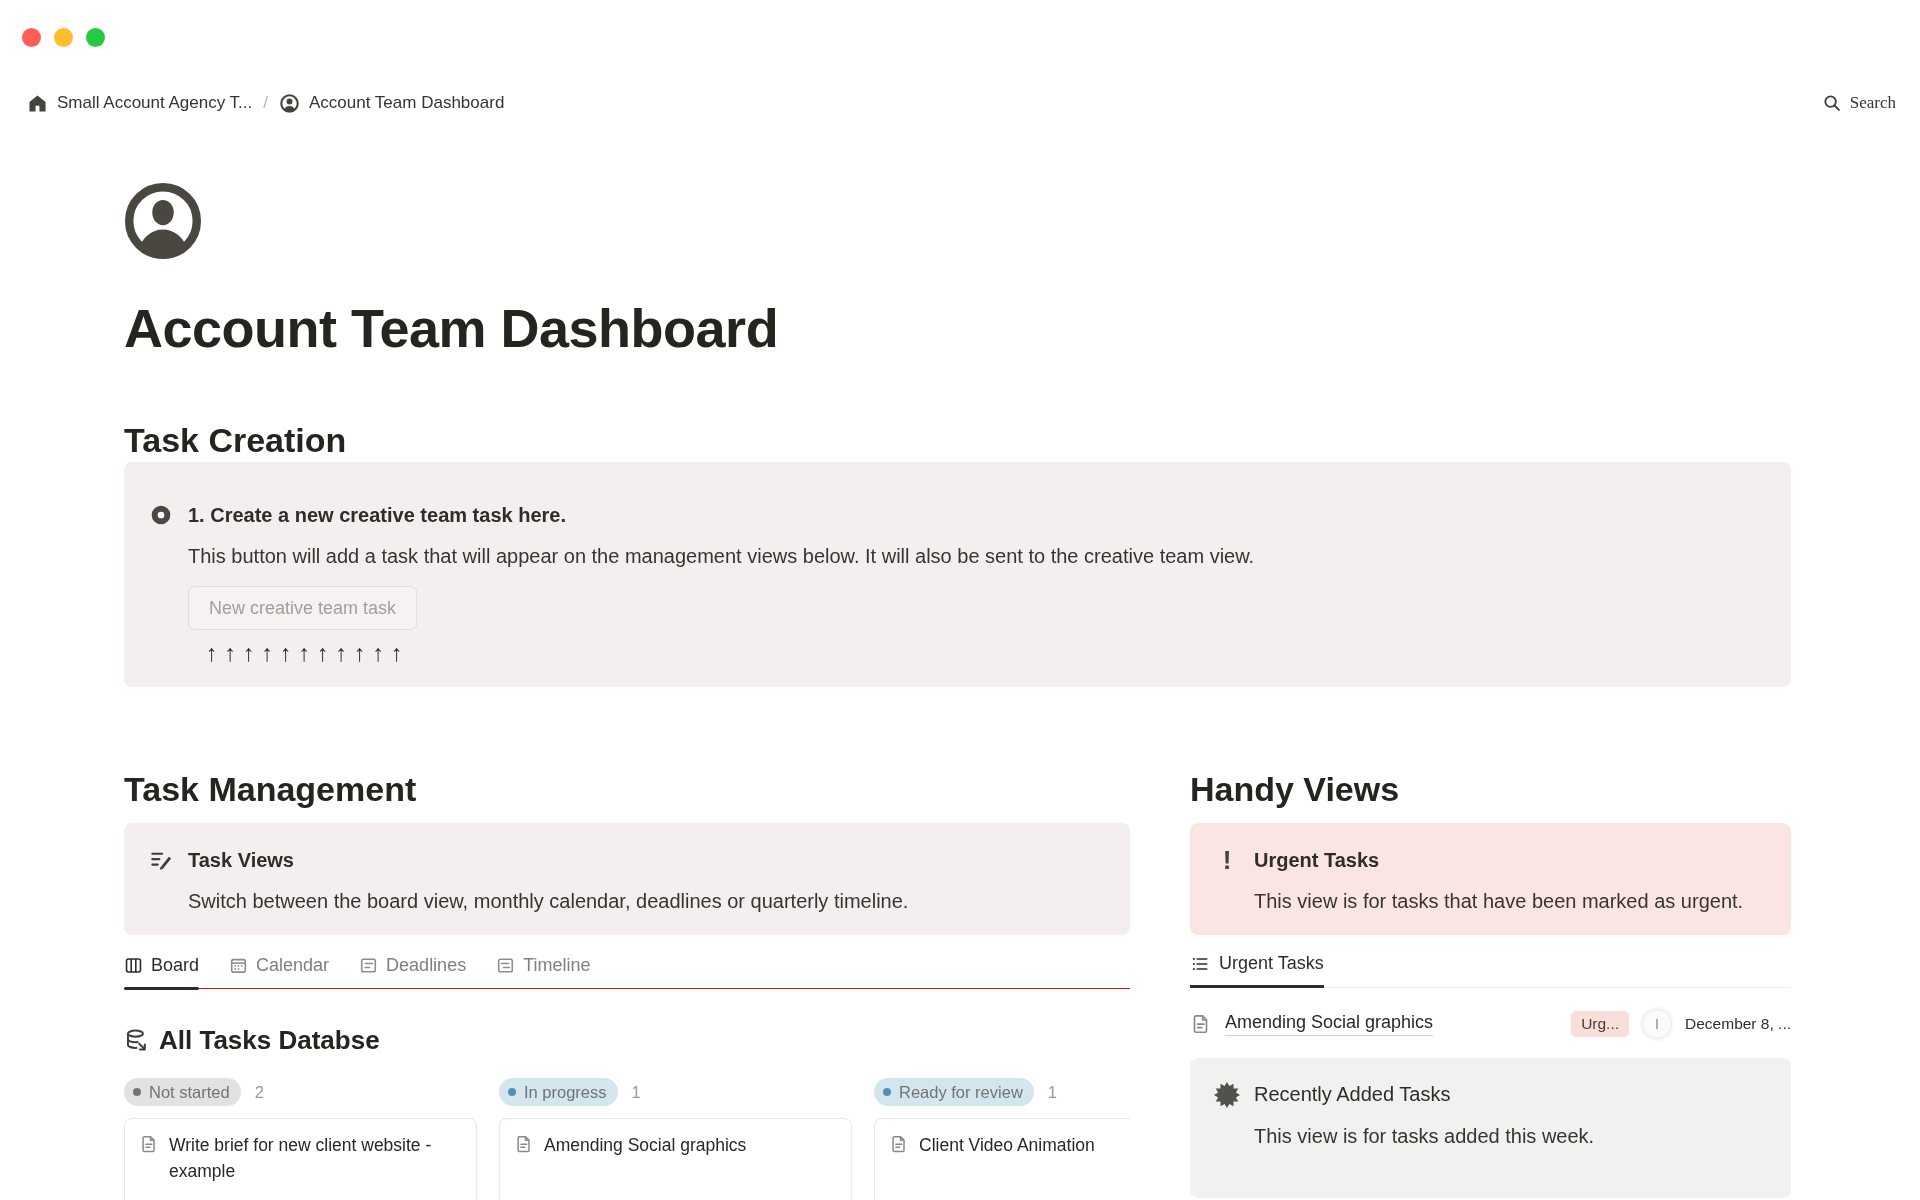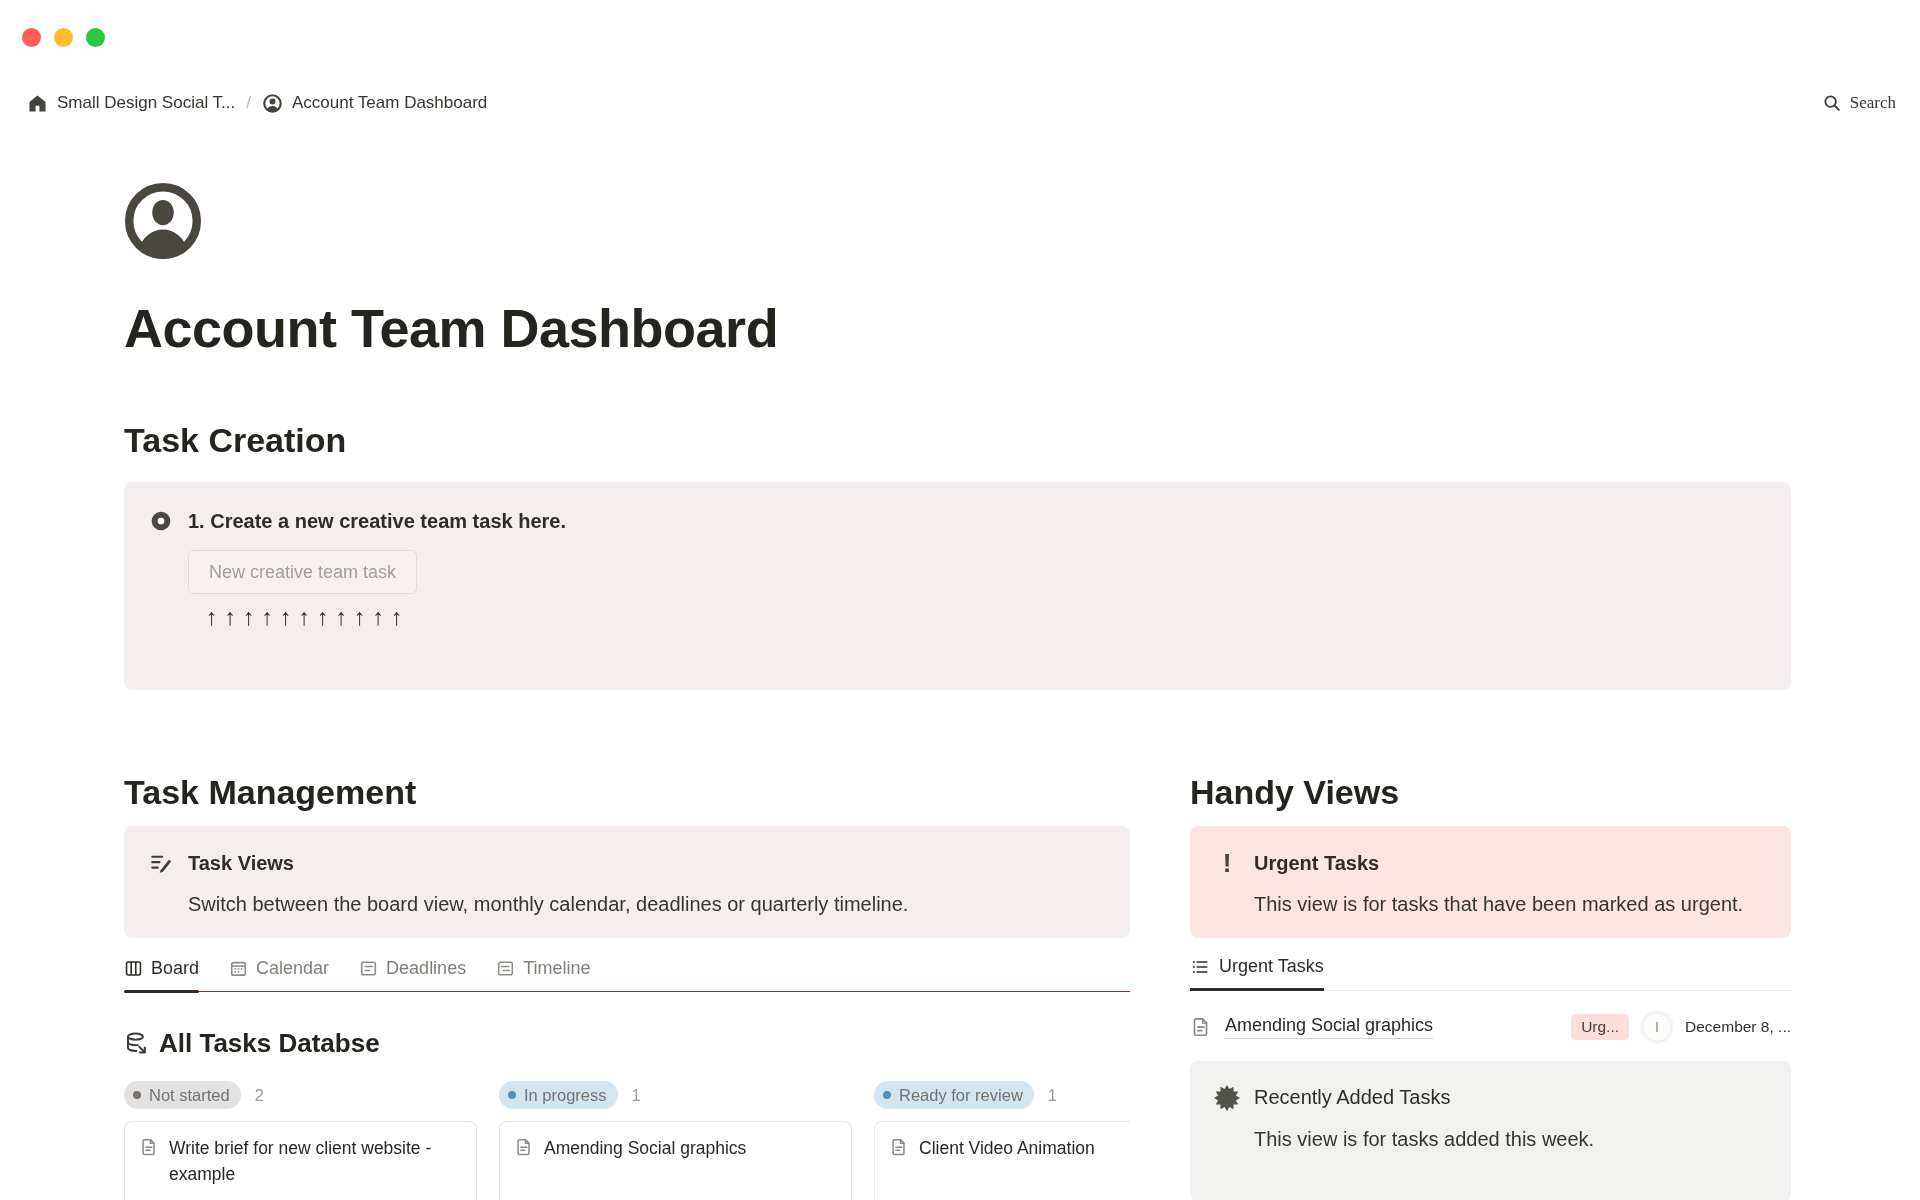--- a/index.html
+++ b/index.html
@@ -28,21 +28,21 @@
 
   
   .callout { border-radius:8px; padding:24px 28px 20px 24px; }
   .callout.brown { background:#f4eeee; }
   .callout.pink  { background:#fbe5e3; }
   .callout.gray  { background:#f1f1ef; }
   .callout-row { display:flex; align-items:center; gap:14px; }
   .callout-title { font-size:20px; font-weight:600; color:#2f2d28; }
   .callout-desc { margin-top:14px; margin-left:40px; font-size:20px; line-height:28px; color:#37352f; }
 
-  .creation { margin-top:20px; min-height:208px; padding-top:26px; }
+  .creation { min-height:208px; padding-top:40px; }
   .new-task-btn { margin-top:16px; margin-left:40px; display:inline-block; height:44px; line-height:42px;
                   padding:0 20px; border:1px solid #e2dcdb; border-radius:6px; background:#f7f2f1;
                   color:#a29e9a; font-size:18px; cursor:pointer; }
   .arrows { margin-top:10px; margin-left:58px; font-size:23px; letter-spacing:7px; color:#2f2d28; }
 
   
   .cols { margin-top:80px; display:flex; gap:60px; }
   .col-left { width:1006px; flex:none; }
   .col-right { width:601px; flex:none; }
   .cols .callout { margin-top:12px; }
@@ -102,21 +102,21 @@
 </div>
 
 <div class="topbar">
   <div class="crumbs">
     <div class="crumb">
       <span>
         <svg width="21" height="21" viewBox="0 0 24 24">
             <path d="M12 2.8 2.8 10.2V21h7V14.6h4.4V21h7V10.2Z" fill="#45433e"></path>
           </svg>
       </span>
-      <span>Small Design Social T...</span>
+      <span>Small Account Agency T...</span>
     </div>
     <span class="crumb-sep">/</span>
     <div class="crumb">
       <span>
         <svg width="21" height="21" viewBox="0 0 24 24">
           <defs>
               <clipPath id="cc1">
                 <circle cx="12" cy="12" r="10"></circle>
               </clipPath>
             </defs>
@@ -161,20 +161,21 @@
   <div class="callout brown creation">
     <div class="callout-row">
       <span>
         <svg width="26" height="26" viewBox="0 0 24 24">
             <circle cx="12" cy="12" r="8.6" fill="#4a4843"></circle>
             <circle cx="12" cy="12" r="3.1" fill="#ffffff"></circle>
           </svg>
       </span>
       <span class="callout-title">1. Create a new creative team task here.</span>
     </div>
+    <div class="callout-desc">This button will add a task that will appear on the management views below. It will also be sent to the creative team view.</div>
     <div class="new-task-btn">New creative team task</div>
     <div class="arrows">↑↑↑↑↑↑↑↑↑↑↑</div>
   </div>
 
   <div class="cols">
 
     <div class="col-left">
       <h2 class="section">Task Management</h2>
 
       <div class="callout brown">

